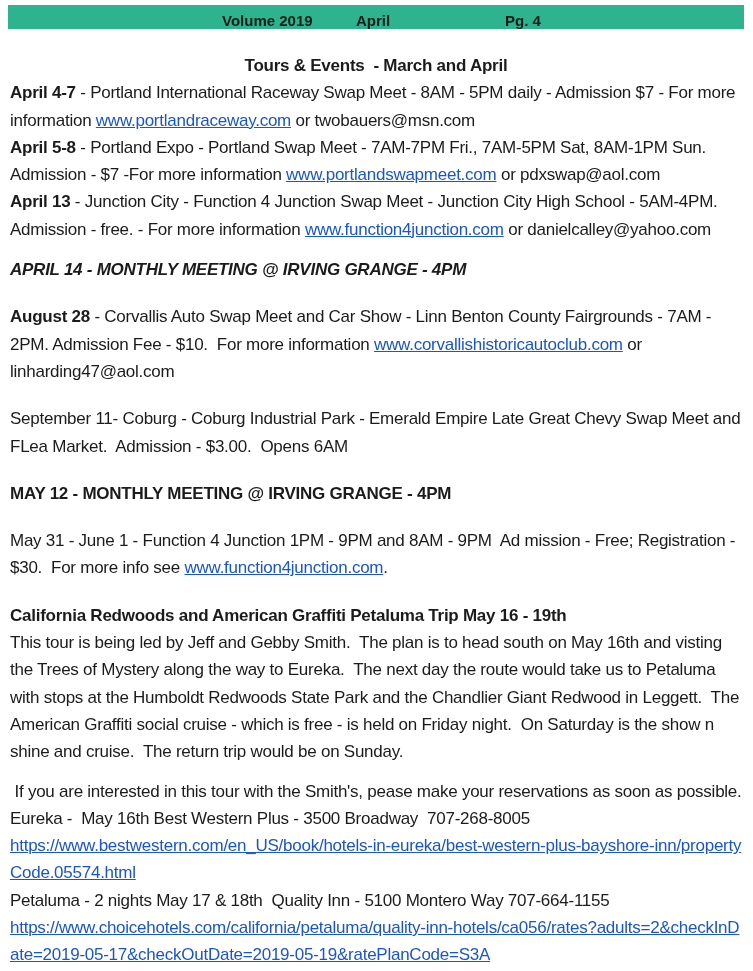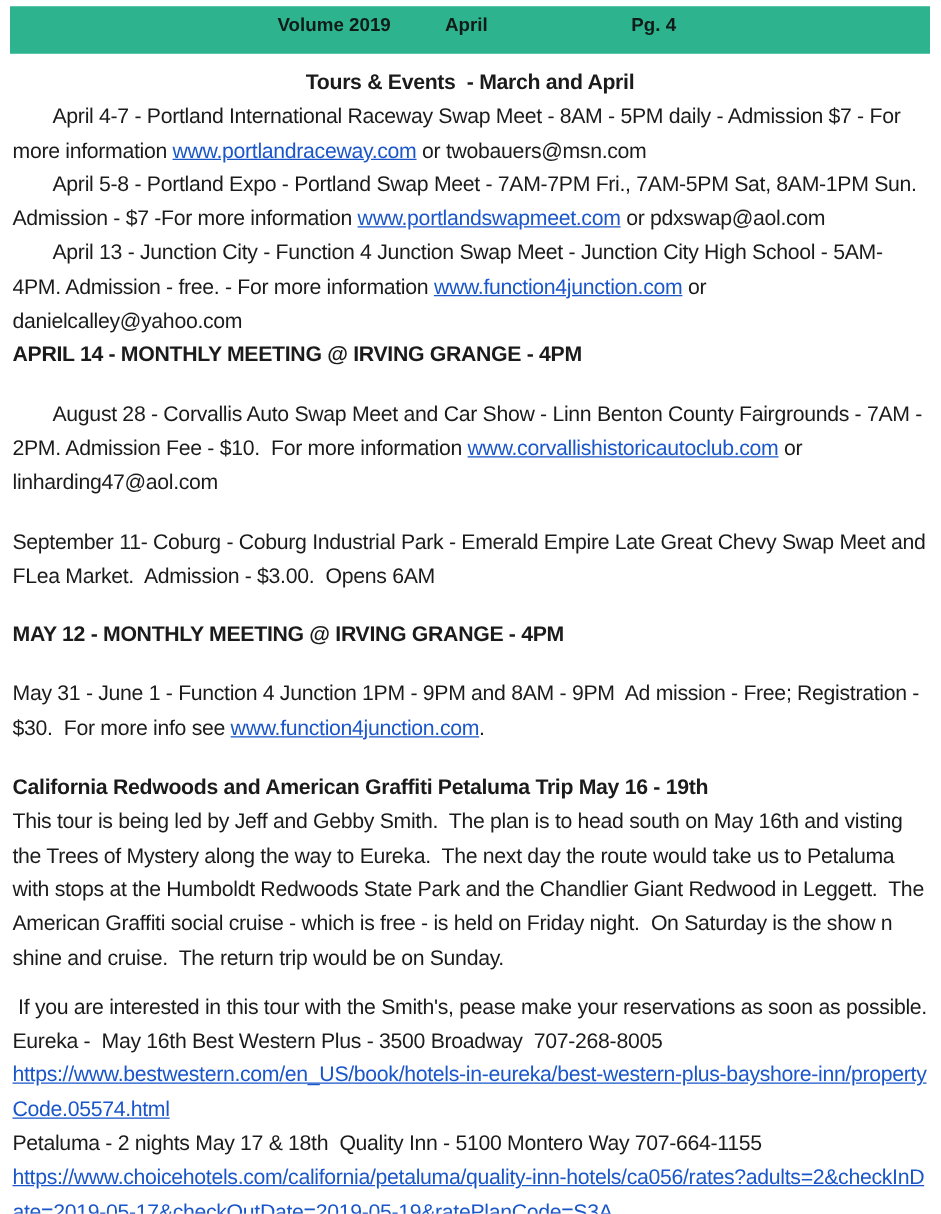--- a/index.html
+++ b/index.html
@@ -7,43 +7,43 @@
     width:753px;height:971px;
     background:#ffffff;
     font-family:"Liberation Sans", sans-serif;
     color:#1b1b1b;
     position:relative;
     overflow:hidden;
   }
   .page{position:absolute;inset:0;}
   
   .bar{
-    position:absolute;top:5px;left:8px;width:736px;height:38px;
+    position:absolute;top:5px;left:8px;width:736px;height:24px;
     background:var(--header-bar,#2db48f);
   }
   .bar span{
     position:absolute;top:7px;
     font-weight:700;font-size:15px;color:#101c17;
     letter-spacing:0;
   }
   .bv{left:214px;}
   .bm{left:348px;}
   .bp{left:497px;}
   
   .content{
     position:absolute;top:46px;left:10px;width:732px;
     font-size:17px;line-height:27.3px;letter-spacing:-0.25px;
   }
   .pre{white-space:pre-wrap;}
   .doctitle{margin:6px 0 0;text-align:center;font-weight:700;}
   p{margin:0;}
-  b{font-weight:400;margin-left:32px;}
+  b{font-weight:700;}
   a{color:var(--link,#1a56c9);text-decoration:underline;cursor:pointer;}
   .meeting-heading{font-weight:700;}
-  .m-april14{margin-top:0;}
+  .m-april14{margin-top:13px;font-style:italic;}
   .m-top20{margin-top:20px;}
   .trip-title{margin-top:20px;text-align:left;font-weight:700;}
   .trip-note{margin-top:12px;}
   .block-link{display:block;word-break:break-all;}
 </style>
 </head>
 <body>
 
 <div class="page">
 

